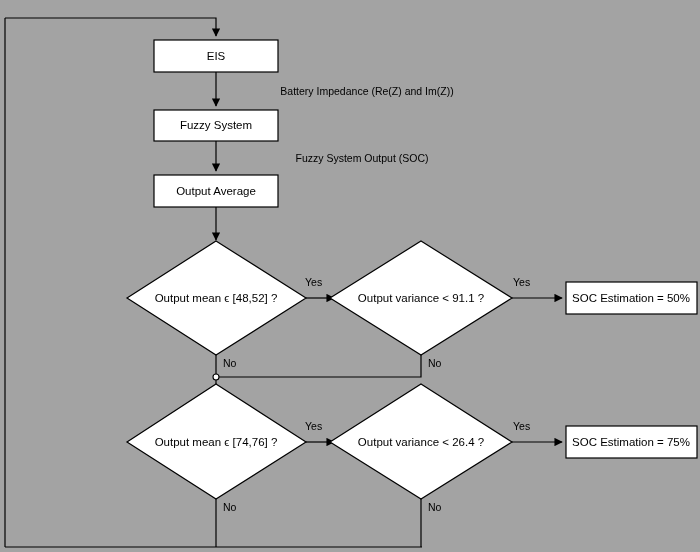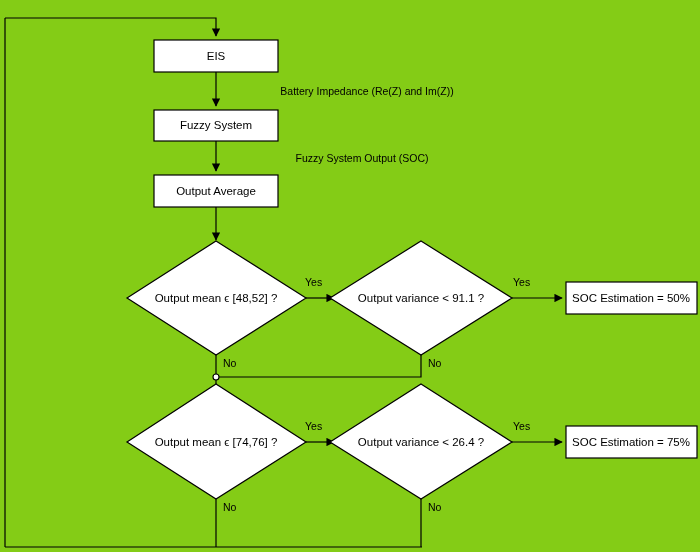--- a/index.html
+++ b/index.html
@@ -4,21 +4,21 @@
 <style>
   html, body {
     margin: 0;
     padding: 0;
     background: #ffffff;
   }
   #diagram-root {
     position: relative;
     width: 700px;
     height: 552px;
-    background: #84cc16;
+    background: #a3a3a3;
     font-family: "Liberation Sans", sans-serif;
     overflow: hidden;
   }
   svg#flowchart {
     display: block;
     width: 700px;
     height: 552px;
   }
   .node-rect {
     fill: #ffffff;

